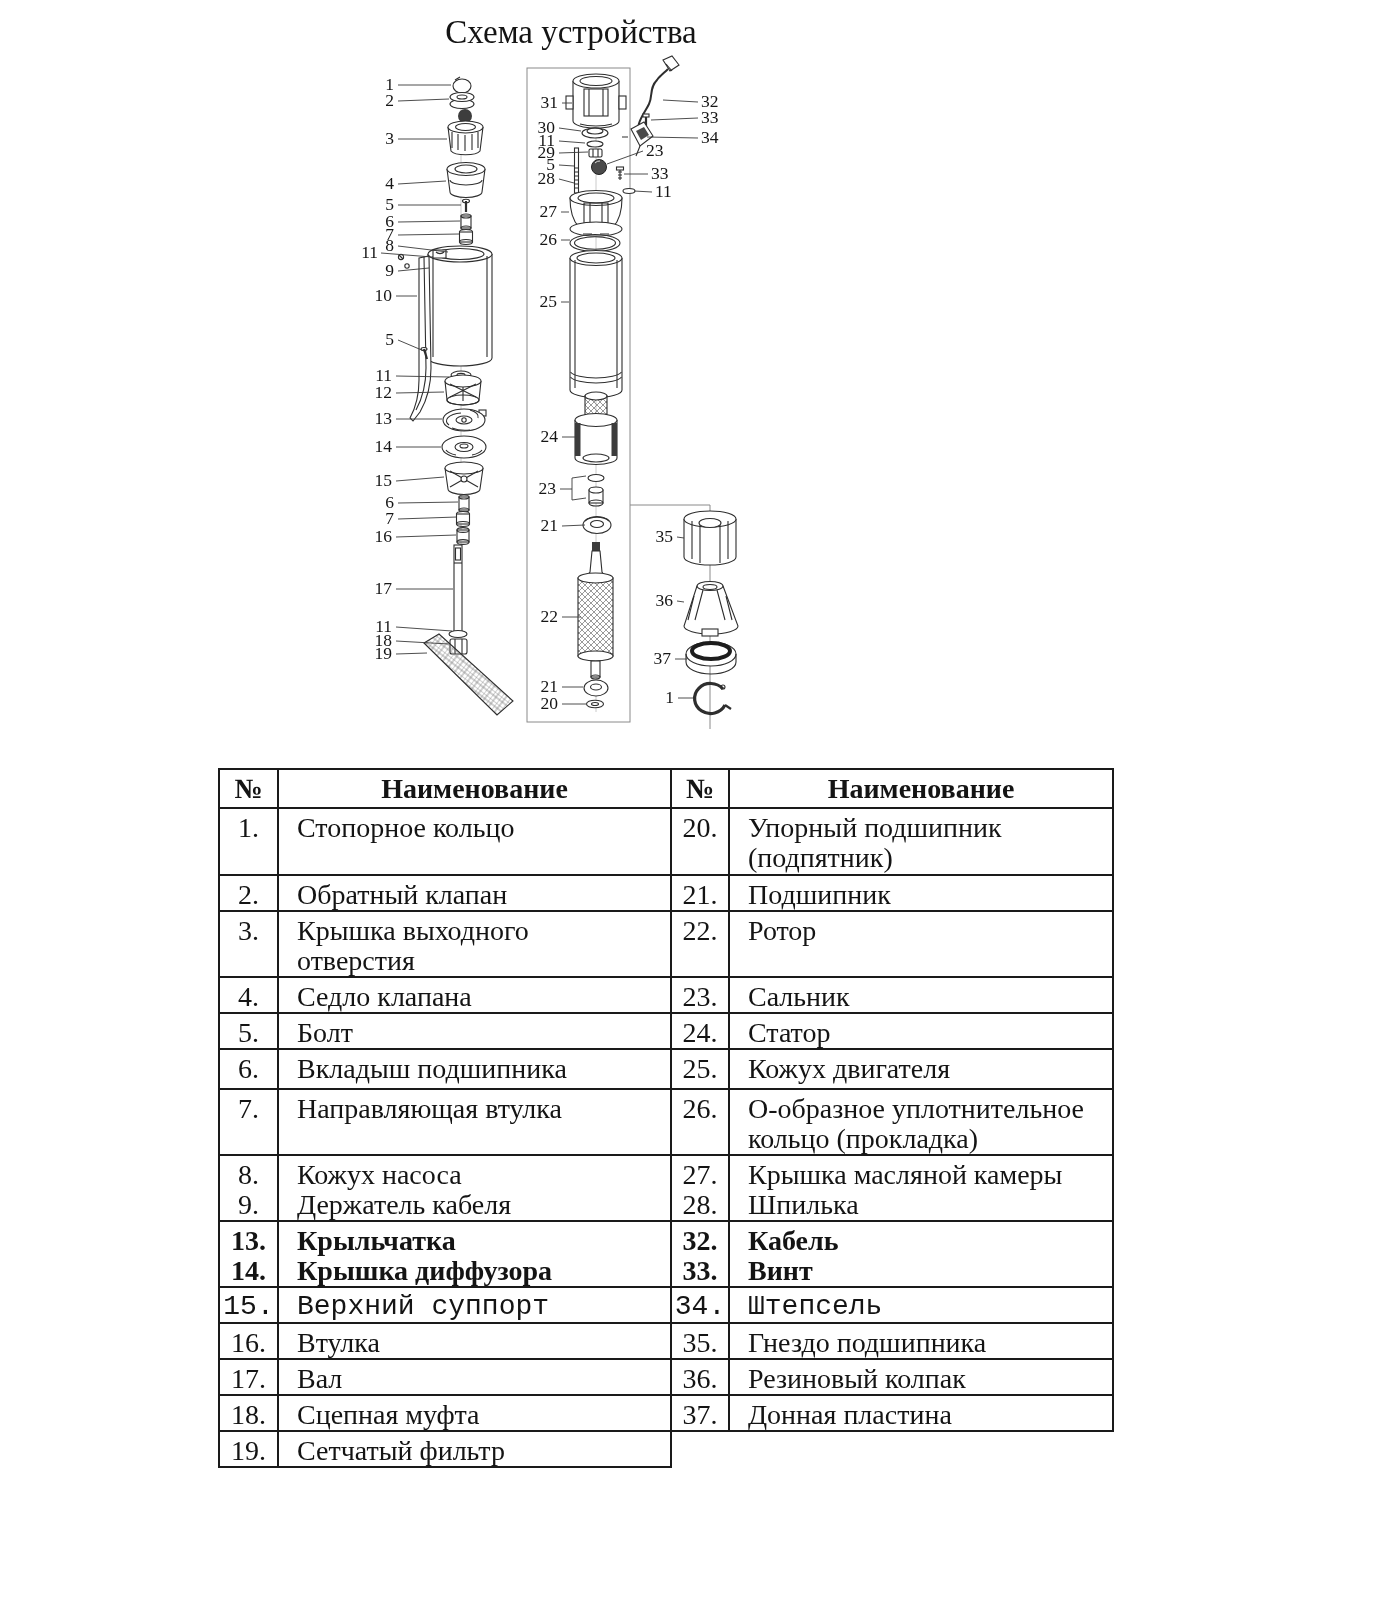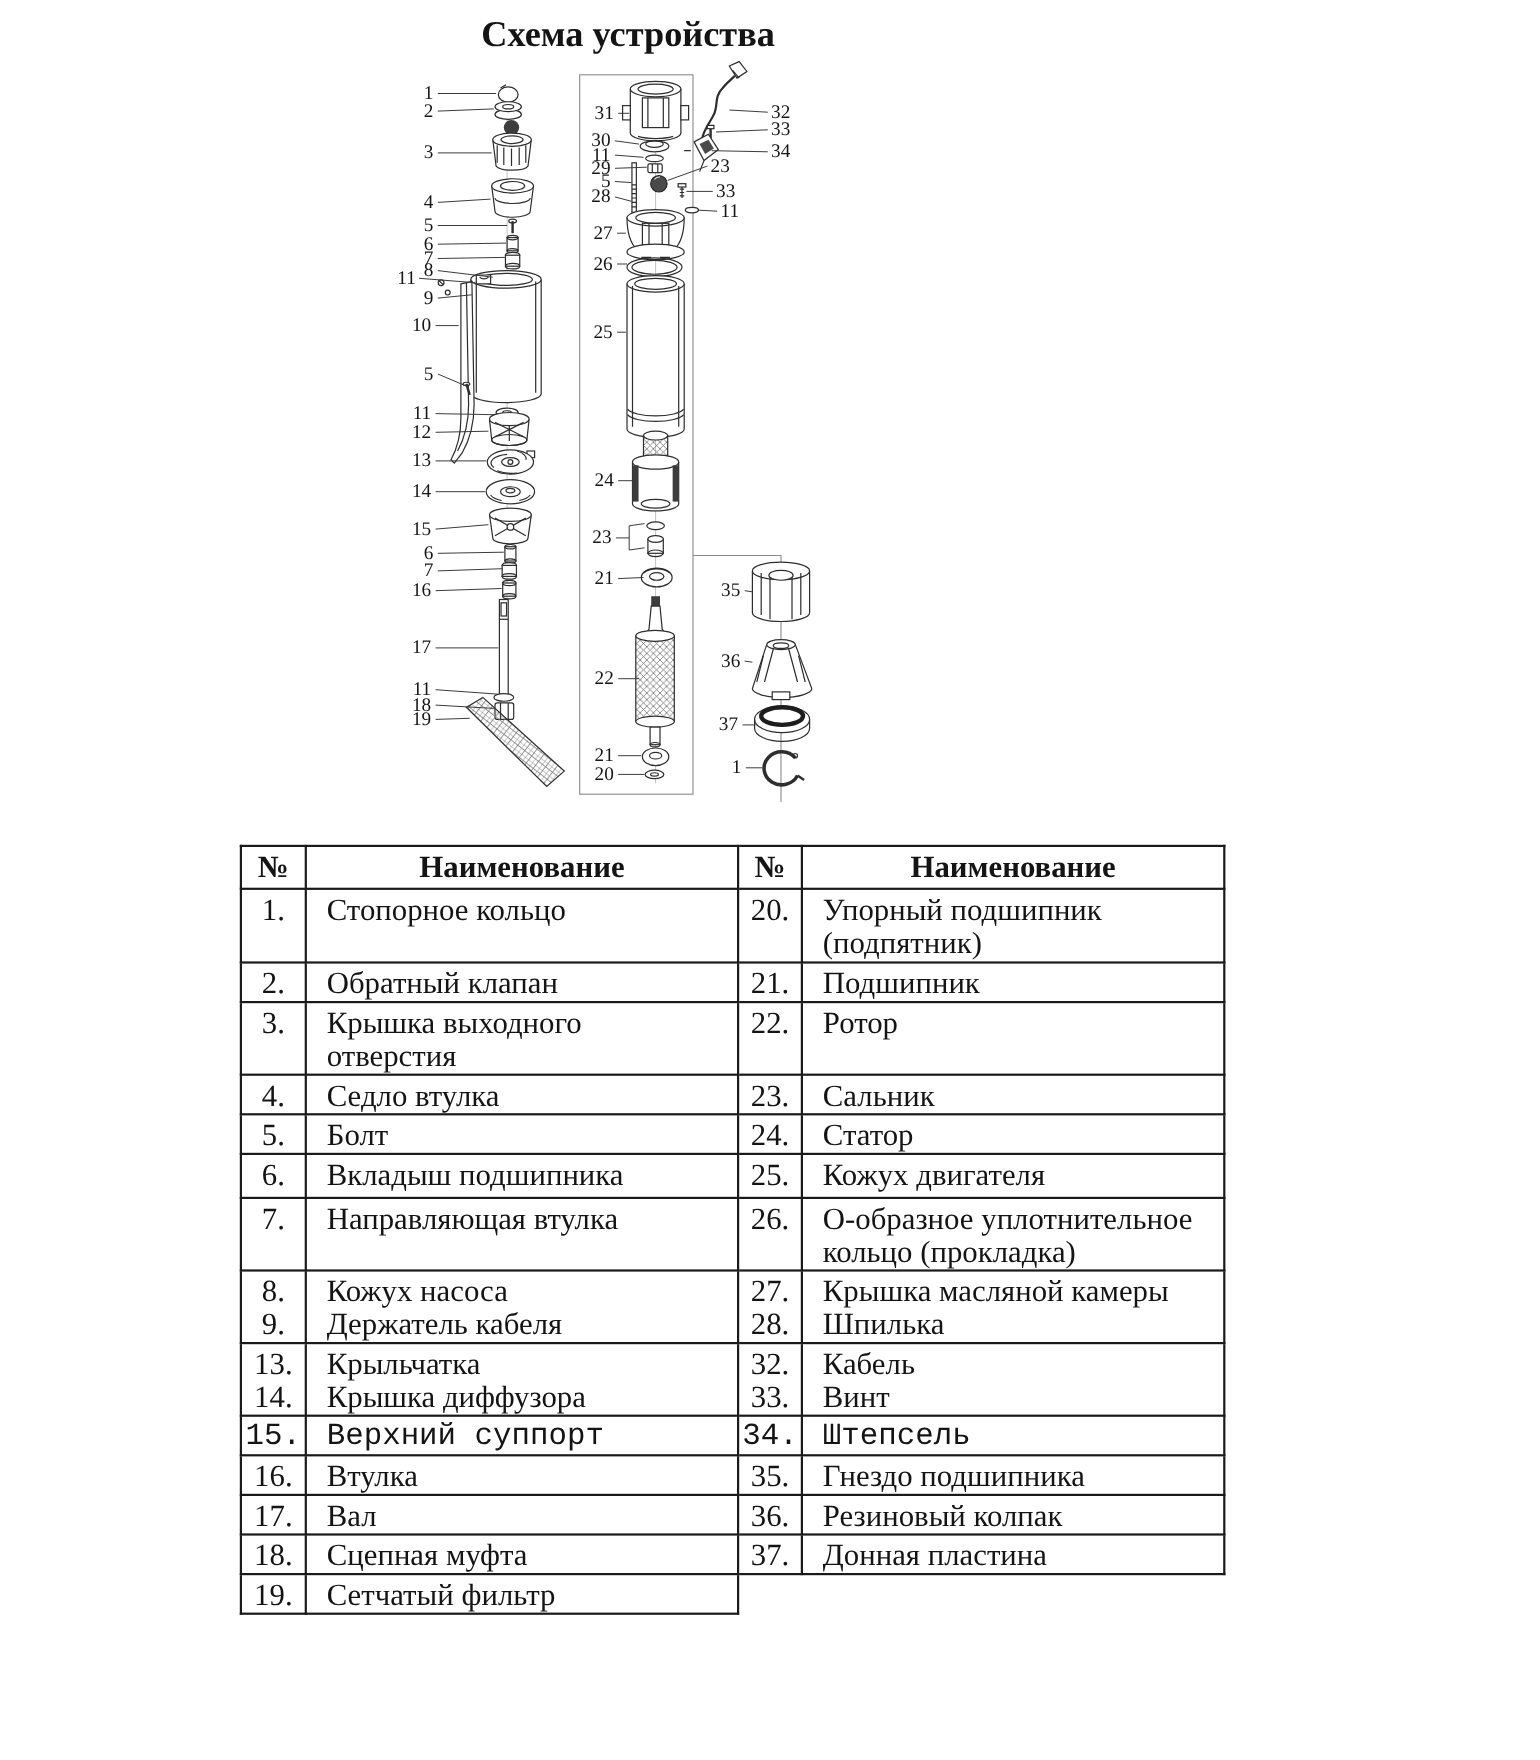--- a/index.html
+++ b/index.html
@@ -1,19 +1,19 @@
 <!DOCTYPE html>
 <html><head>
 <meta charset="utf-8">
 <style>
   html,body{margin:0;padding:0;background:#ffffff;}
   .page{position:relative;width:1400px;height:1600px;background:#ffffff;overflow:hidden;
         font-family:"Liberation Serif", serif;color:#141414;}
   .page-title{position:absolute;top:14px;left:571px;transform:translateX(-50%);
-        font-size:33px;font-weight:bold;white-space:nowrap;}
+        font-size:33px;font-weight:normal;white-space:nowrap;}
   .diagram-svg{position:absolute;top:0;left:0;}
   
   .p{fill:none;stroke:#2e2e2e;stroke-width:1.1;}
   .pw{fill:#ffffff;stroke:#2e2e2e;stroke-width:1.1;}
   .pb{fill:none;stroke:#2e2e2e;stroke-width:2.2;}
   .pc{fill:none;stroke:#2e2e2e;stroke-width:2;}
   .axis{stroke:#bcbcbc;stroke-width:0.8;}
   .frame{fill:none;stroke:#8a8a8a;stroke-width:1;}
   .dlabel{font-family:"Liberation Serif", serif;font-size:17.5px;fill:#161616;}
   .dleader{stroke:#3a3a3a;stroke-width:0.9;}
@@ -448,21 +448,21 @@
         </tr>
         <tr style="height: 60px;">
           <td class="col-num">3.</td>
           <td class="col-name">Крышка выходного
 отверстия</td>
           <td class="col-num">22.</td>
           <td class="col-name">Ротор</td>
         </tr>
         <tr style="height: 34px;">
           <td class="col-num">4.</td>
-          <td class="col-name">Седло втулка</td>
+          <td class="col-name">Седло клапана</td>
           <td class="col-num">23.</td>
           <td class="col-name">Сальник</td>
         </tr>
         <tr style="height: 35px;">
           <td class="col-num">5.</td>
           <td class="col-name">Болт</td>
           <td class="col-num">24.</td>
           <td class="col-name">Статор</td>
         </tr>
         <tr style="height: 40px;">
@@ -481,21 +481,21 @@
         <tr style="height: 60px;">
           <td class="col-num">8.
 9.</td>
           <td class="col-name">Кожух насоса
 Держатель кабеля</td>
           <td class="col-num">27.
 28.</td>
           <td class="col-name">Крышка масляной камеры
 Шпилька</td>
         </tr>
-        <tr style="height: 47px;">
+        <tr style="height: 47px; font-weight: bold;">
           <td class="col-num">13.
 14.</td>
           <td class="col-name">Крыльчатка
 Крышка диффузора</td>
           <td class="col-num">32.
 33.</td>
           <td class="col-name">Кабель
 Винт</td>
         </tr>
         <tr style="height: 33px; font-family: Liberation Mono, monospace;">

